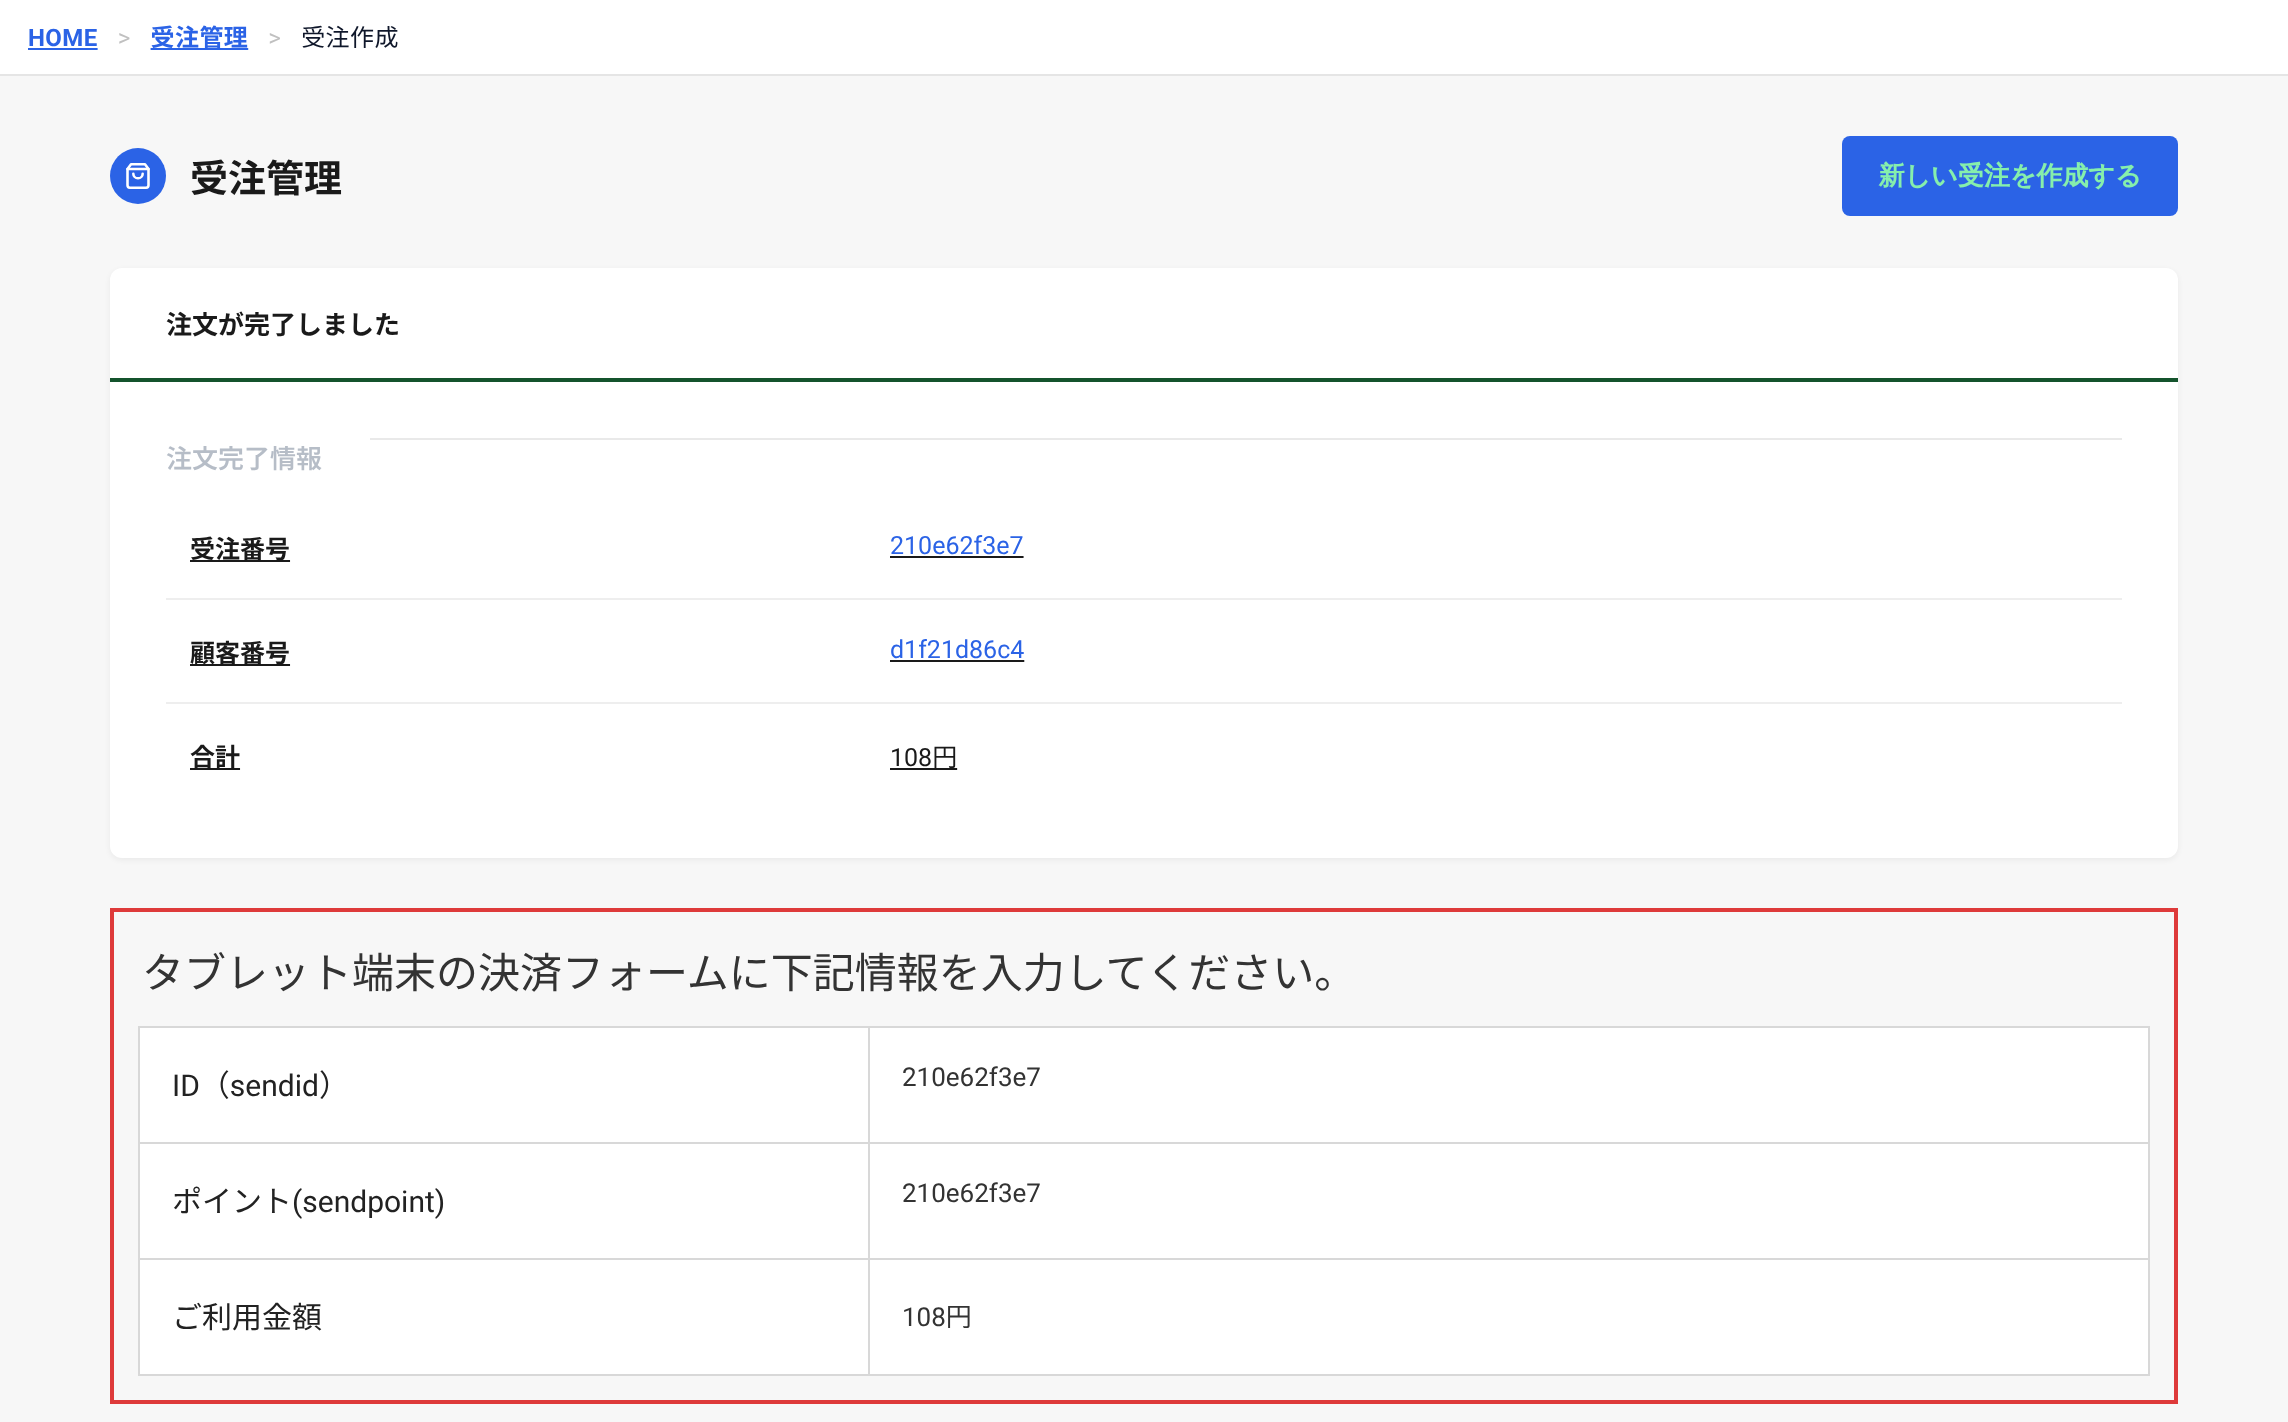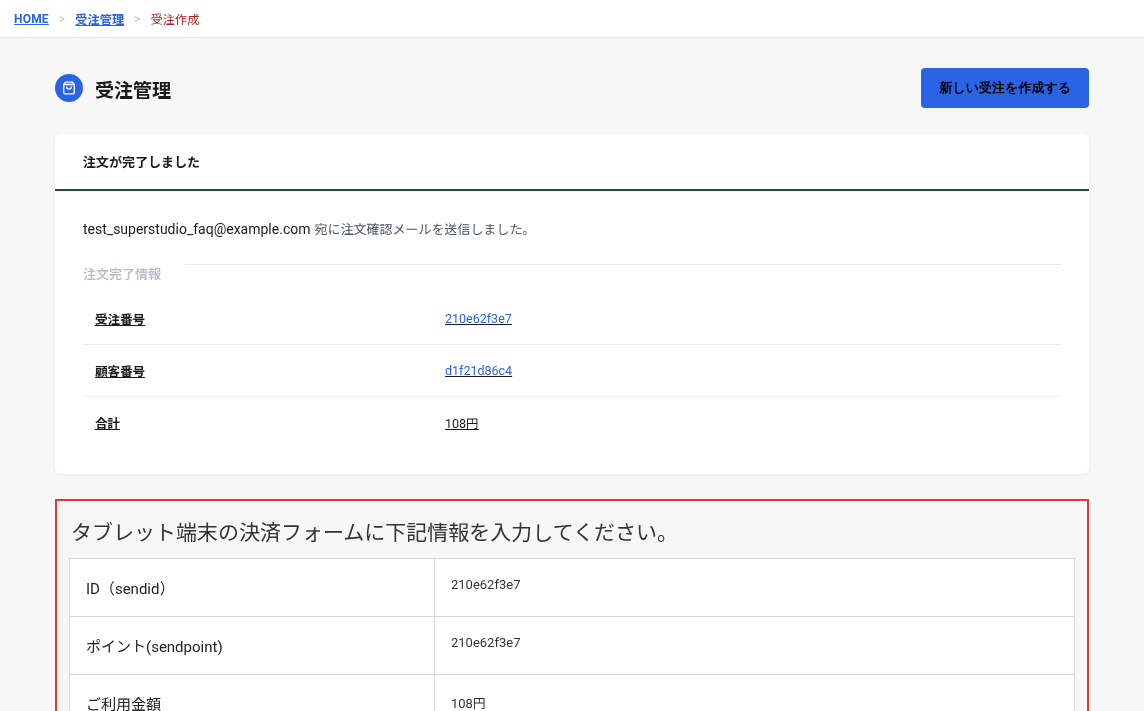--- a/index.html
+++ b/index.html
@@ -1,27 +1,27 @@
 <!DOCTYPE html>
 <html><head>
   <meta charset="utf-8">
   <style>
     * { margin:0; padding:0; box-sizing:border-box; }
     body { font-family:-apple-system,BlinkMacSystemFont,"Segoe UI",Roboto,"Hiragino Kaku Gothic ProN","Noto Sans JP",sans-serif; background:#f7f7f7; color:#1a1a1a; width:1144px; font-size:13px; }
     .topbar { background:#fff; height:38px; display:flex; align-items:center; padding:0 14px; border-bottom:1px solid #e5e5e5; }
     .bc { display:flex; align-items:center; gap:10px; font-size:12px; letter-spacing:.2px; }
     .bc a { color:#2b63e6; text-decoration:underline; font-weight:700; }
     .bc .sep { color:#c0c0c0; }
-    .bc .cur { color:#b91c1c; }
+    .bc .cur { color:#0f172a; }
     .main { padding:30px 55px 20px 55px; }
     .head-row { display:flex; align-items:center; justify-content:space-between; margin-bottom:26px; }
     .head-left { display:flex; align-items:center; gap:12px; }
     .ico-circle { width:28px; height:28px; border-radius:50%; background:#2b63e6; display:flex; align-items:center; justify-content:center; color:#fff; }
     .page-title { font-size:19px; font-weight:700; }
-    .btn-primary { background:#2b63e6; color:#000000; border:none; border-radius:4px; padding:11px 18px; font-size:13px; font-weight:600; cursor:pointer;margin-left:30px; }
+    .btn-primary { background:#2b63e6; color:#86efac; border:none; border-radius:4px; padding:11px 18px; font-size:13px; font-weight:600; cursor:pointer;margin-left:30px; }
     .card { background:#fff; border-radius:6px; box-shadow:0 1px 3px rgba(0,0,0,.06); margin-bottom:25px; }
     .card-head { padding:18px 28px; border-bottom:2px solid #14532d; font-weight:700; font-size:13px; }
     .card-body { padding:28px 28px 26px 28px; }
     .email-line { color:#4b5563; font-size:13px; margin-bottom:26px; }
     .email-line .addr { color:#1a1a1a; font-size:14px; font-weight:400; margin-right:4px; }
     .section-lbl { display:flex; gap:24px; margin-bottom:10px; }
     .section-lbl span { color:#b6bdc7; font-size:13px; font-weight:600; white-space:nowrap; }
     .section-lbl hr { flex:1; border:none; border-top:1px solid #e9e9e9; }
     .info-row { display:flex; align-items:center; padding:16px 12px; border-bottom:1px solid #eee;text-decoration:underline; }
     .info-row:last-child { border-bottom:none; }
@@ -61,23 +61,20 @@
           </svg>
       </div>
       <div class="page-title">受注管理</div>
     </div>
     <button class="btn-primary">新しい受注を作成する</button>
   </div>
 
   <div class="card">
     <div class="card-head">注文が完了しました</div>
     <div class="card-body">
-      <div class="email-line">
-        <span class="addr">test_superstudio_faq@example.com</span><span>宛に注文確認メールを送信しました。</span>
-      </div>
       <div class="section-lbl">
         <span>注文完了情報</span>
         <hr>
       </div>
       <div id="info-rows">
           <div class="info-row">
             <div class="info-key">受注番号</div>
             <div class="info-val"><a href="#">210e62f3e7</a></div>
           </div>
           <div class="info-row">

